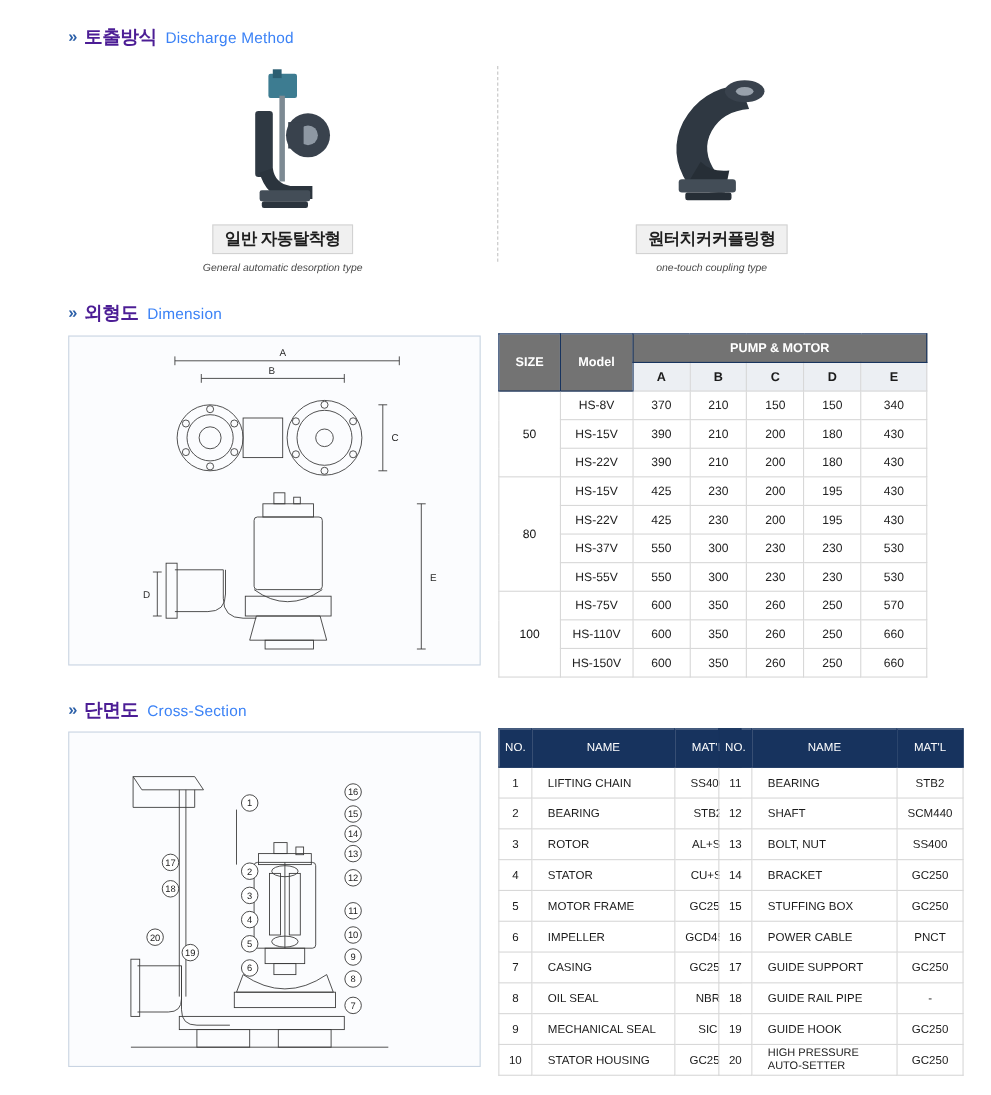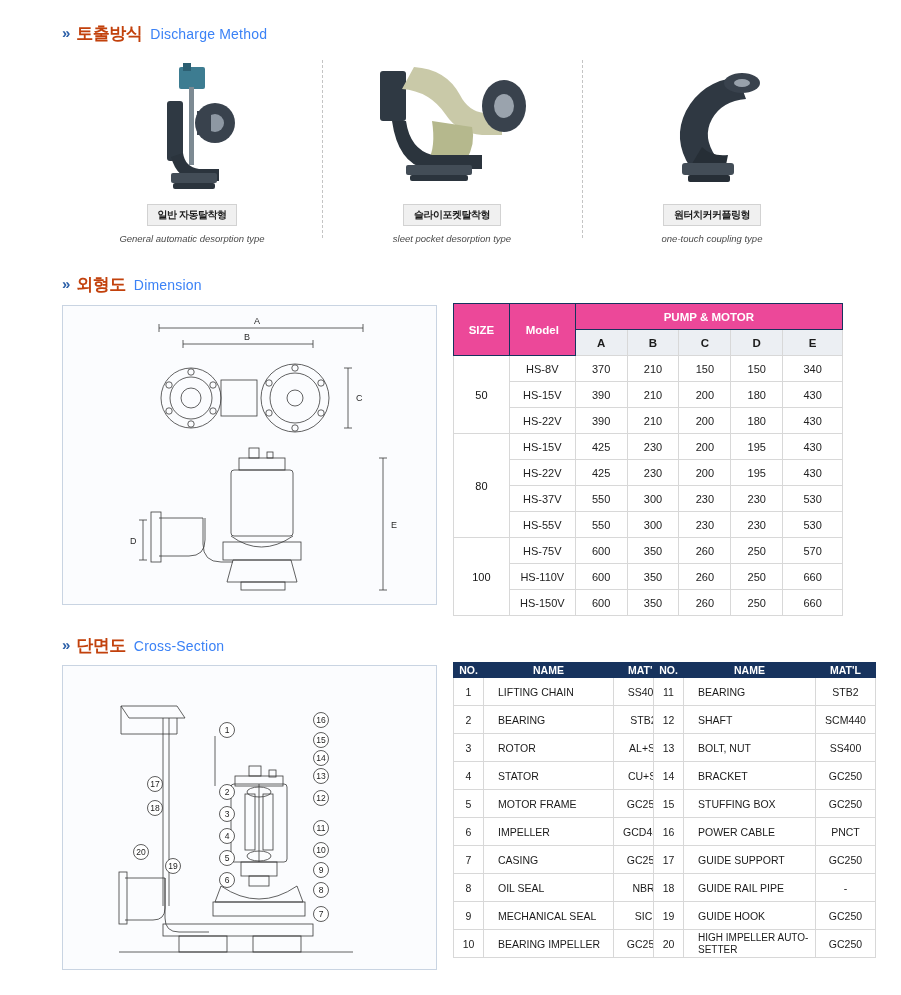--- a/index.html
+++ b/index.html
@@ -26,21 +26,21 @@
   .sec-head .chev {
     color: #2b5fa8;
     font-size: 15px;
     font-weight: bold;
     letter-spacing: -2px;
     transform: translateY(-1px);
   }
   .sec-head .ko {
     font-size: 17px;
     font-weight: bold;
-    color: #c2410c;
+    color: #4c1d95;
     letter-spacing: -0.5px;
   }
   .sec-head .en {
     font-size: 14px;
     color: #3b82f6;
     letter-spacing: 0.2px;
   }
 
   
   #discharge-row {
@@ -70,21 +70,21 @@
     width: 100%;
     display: flex;
     align-items: flex-end;
     justify-content: center;
   }
   .dm-badge {
     margin-top: 8px;
     background: #f0f0f0;
     border: 1px solid #d2d2d2;
     color: #1d1d1d;
-    font-size: 10px;
+    font-size: 15px;
     font-weight: bold;
     padding: 3px 10px;
     letter-spacing: -0.5px;
     white-space: nowrap;
   }
   .dm-cap {
     margin-top: 7px;
     font-size: 9.5px;
     color: #4a4a4a;
     white-space: nowrap;
@@ -114,21 +114,21 @@
     color: #222;
   }
   #dim-table th, #dim-table td {
     border: 1px solid #d8d8d8;
     text-align: center;
     height: 26px;
     padding: 0 2px;
     background: #fff;
   }
   #dim-table thead th {
-    background: #ec4899;
+    background: #737373;
     color: #fff;
     font-weight: bold;
     border-color: #17335e;
     font-size: 11.5px;
   }
   #dim-table thead th.sub {
     background: #eceff3;
     color: #1b1b1b;
     border-color: #d8d8d8;
     font-weight: bold;
@@ -161,22 +161,22 @@
     height: 28px;
     padding: 0 4px;
     background: #fff;
     text-align: center;
   }
   .parts-table thead th {
     background: #17335e;
     color: #fff;
     border-color: #17335e;
     font-size: 10.5px;
-    font-weight: bold;
-    height: 15px;
+    font-weight: normal;
+    height: 35px;
   }
   .parts-table td.no { width: 30px; }
   .parts-table td.name { text-align: left; padding-left: 14px; width: 130px; margin-top: 20px; }
   .parts-table td.mat { width: 60px; }
   #parts-left { left: 453px; top: 662px; }
   #parts-right { left: 653px; top: 662px; }
   .two-line { line-height: 1.15; font-size: 10px; }
 </style>
 </head>
 <body>
@@ -203,36 +203,20 @@
           <rect x="60" y="50" width="14" height="24" fill="#39424d"></rect>
           <path d="M34 96 q6 22 26 24 h22 v-12 h-20 q-14 -2 -16 -16z" fill="#2b343d"></path>
           <rect x="34" y="112" width="46" height="10" rx="2" fill="#434d57"></rect>
           <rect x="36" y="122" width="42" height="6" rx="2" fill="#2b343d"></rect>
         </svg>
       </div>
       <div class="dm-badge">일반 자동탈착형</div>
       <div class="dm-cap">General automatic desorption type</div>
     </div>
 
-    <div class="dm-item">
-      <div class="dm-art art">
-        <svg width="160" height="135" viewBox="0 0 160 135">
-          <rect x="8" y="10" width="26" height="50" rx="3" fill="#2f3943"></rect>
-          <path d="M30 28 q28 2 44 26 q12 18 36 20 h20 v-22 h-18 q-16 -2 -24 -18 q-14 -26 -46 -28z" fill="#c9c9a8"></path>
-          <ellipse cx="132" cy="45" rx="22" ry="26" fill="#39424d"></ellipse>
-          <ellipse cx="132" cy="45" rx="10" ry="12" fill="#9aa3ad"></ellipse>
-          <path d="M60 60 q4 26 -4 40 h38 q10 -18 6 -34z" fill="#b5b88d"></path>
-          <path d="M20 60 q6 42 34 48 h56 v-14 h-50 q-22 -6 -26 -34z" fill="#2b343d"></path>
-          <rect x="34" y="104" width="66" height="10" rx="2" fill="#434d57"></rect>
-          <rect x="38" y="114" width="58" height="6" rx="2" fill="#2b343d"></rect>
-        </svg>
-      </div>
-      <div class="dm-badge">슬라이포켓탈착형</div>
-      <div class="dm-cap">sleet pocket desorption type</div>
-    </div>
 
 
 
     <div class="dm-item">
       <div class="dm-art art">
         <svg width="140" height="125" viewBox="0 0 140 125">
           <path d="M96 6 q-36 4 -52 34 q-14 28 4 56 l26 -10 q-14 -20 -4 -38 q10 -18 34 -20z" fill="#2f3842"></path>
           <ellipse cx="100" cy="12" rx="18" ry="10" fill="#39424d"></ellipse>
           <ellipse cx="100" cy="12" rx="8" ry="4" fill="#98a1ab"></ellipse>
           <path d="M48 96 q16 10 34 8 l4 -20 q-16 2 -26 -8z" fill="#262e36"></path>
@@ -549,21 +533,21 @@
           <td class="name">OIL SEAL</td>
           <td class="mat">NBR</td>
         </tr>
       <tr>
           <td class="no">9</td>
           <td class="name">MECHANICAL SEAL</td>
           <td class="mat">SIC</td>
         </tr>
       <tr>
           <td class="no">10</td>
-          <td class="name">BEARING IMPELLER</td>
+          <td class="name">STATOR HOUSING</td>
           <td class="mat">GC250</td>
         </tr>
     </tbody>
   </table>
 
   <table class="parts-table" id="parts-right">
     <thead>
       <tr>
         <th style="width:30px;">NO.</th>
         <th style="width:132px;">NAME</th>
@@ -611,19 +595,19 @@
           <td class="name">GUIDE RAIL PIPE</td>
           <td class="mat">-</td>
         </tr>
       <tr>
           <td class="no">19</td>
           <td class="name">GUIDE HOOK</td>
           <td class="mat">GC250</td>
         </tr>
       <tr>
           <td class="no">20</td>
-          <td class="name two-line">HIGH IMPELLER AUTO-SETTER</td>
+          <td class="name two-line">HIGH PRESSURE AUTO-SETTER</td>
           <td class="mat">GC250</td>
         </tr>
     </tbody>
   </table>
 
 </div>
 
 </body></html>

